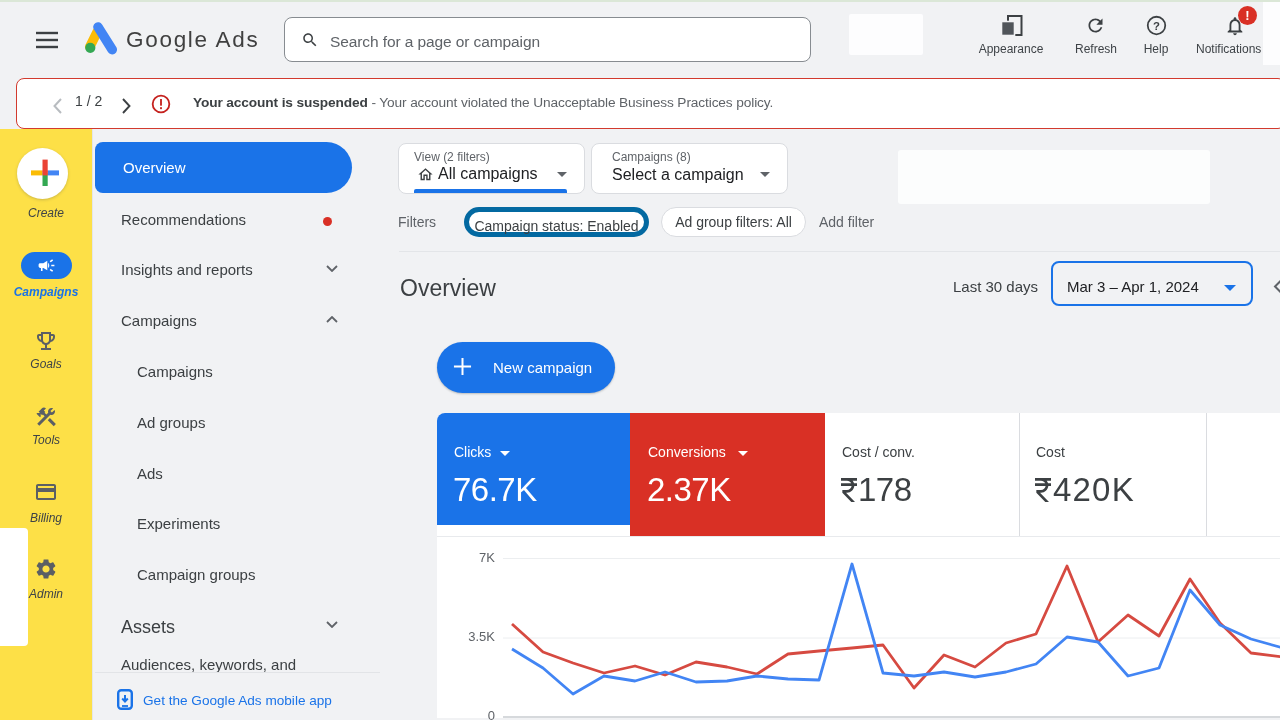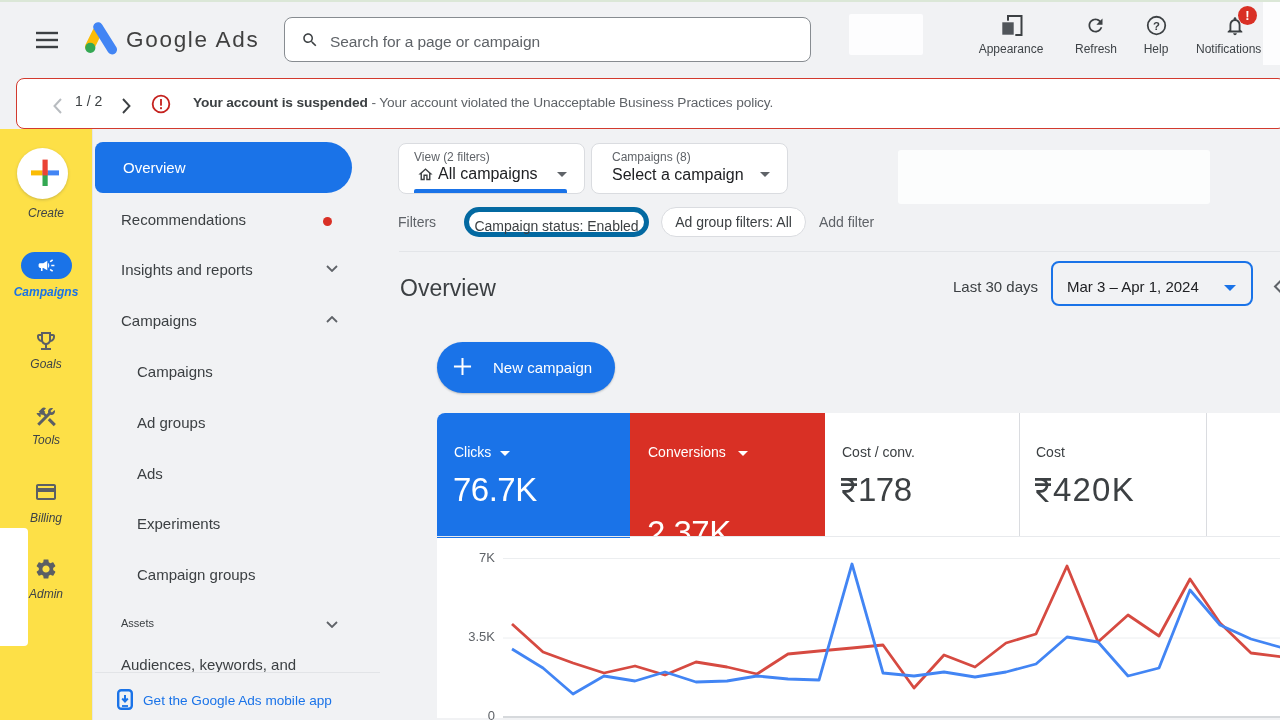--- a/index.html
+++ b/index.html
@@ -131,21 +131,21 @@
     </svg>
   <div class="abs" style="left:28px;top:183px;font-size:15px;color:#3c4043;">Campaigns</div>
   <svg class="abs" style="left:233px;top:187px;" width="12" height="7" viewBox="0 0 12 7">
       <path d="M1 6 L6 1 L11 6" fill="none" stroke="#5f6368" stroke-width="1.8"></path>
     </svg>
   <div class="abs" style="left:44px;top:234px;font-size:15px;color:#3c4043;">Campaigns</div>
   <div class="abs" style="left:44px;top:285px;font-size:15px;color:#3c4043;">Ad groups</div>
   <div class="abs" style="left:44px;top:336px;font-size:15px;color:#3c4043;">Ads</div>
   <div class="abs" style="left:44px;top:386px;font-size:15px;color:#3c4043;">Experiments</div>
   <div class="abs" style="left:44px;top:437px;font-size:15px;color:#3c4043;">Campaign groups</div>
-  <div class="abs" style="left:28px;top:488px;font-size:11px;color:#3c4043;">Assets</div>
+  <div class="abs" style="left:28px;top:488px;font-size:18px;color:#3c4043;">Assets</div>
   <svg class="abs" style="left:233px;top:492px;" width="12" height="7" viewBox="0 0 12 7">
       <path d="M1 1 L6 6 L11 1" fill="none" stroke="#5f6368" stroke-width="1.8"></path>
     </svg>
   <div class="abs" style="left:28px;top:527px;font-size:15px;color:#3c4043;">Audiences, keywords, and</div>
   <div class="abs" style="left:2px;top:543px;width:286px;height:1px;background:#e2e4e7;"></div>
   <svg class="abs" style="left:24px;top:560px;" width="16" height="21" viewBox="0 0 16 21">
     <rect x="1.2" y="1.2" width="13.6" height="18.6" rx="3" fill="none" stroke="#1a73e8" stroke-width="2.4"></rect>
     <path d="M8 6 L8 12 M5.2 9.5 L8 12.6 L10.8 9.5" fill="none" stroke="#1a73e8" stroke-width="2"></path>
     <line x1="5" y1="17" x2="11" y2="17" stroke="#1a73e8" stroke-width="1.8"></line>
   </svg>
@@ -189,29 +189,29 @@
     </svg>
 
   <div class="abs" style="left:57px;top:213px;width:178px;height:51px;background:#1a73e8;border-radius:26px;box-shadow:0 1px 2px rgba(60,64,67,.3);">
     <svg class="abs" style="left:16px;top:15px;" width="19" height="19" viewBox="0 0 20 20">
         <path d="M10 1 L10 19 M1 10 L19 10" stroke="#fff" stroke-width="2.1"></path>
       </svg>
     <div class="abs" style="left:56px;top:17px;font-size:15px;color:#fff;font-weight:500;">New campaign</div>
   </div>
 
   <div class="abs" style="left:57px;top:284px;width:843px;height:305px;background:#fff;border-radius:8px 0 0 0;">
-    <div class="abs" style="left:0;top:0;width:193px;height:125px;background:#1a73e8;border-radius:8px 0 0 0;">
+    <div class="abs" style="left:0;top:0;width:193px;height:112px;background:#1a73e8;border-radius:8px 0 0 0;">
       <div class="abs" style="left:17px;top:31px;font-size:14px;color:#fff;font-weight:500;">Clicks</div>
       <div class="abs" style="left:63px;top:38px;width:0;height:0;border-left:5px solid transparent;border-right:5px solid transparent;border-top:5.5px solid #fff;"></div>
       <div class="abs" style="left:16px;top:58px;font-size:33px;letter-spacing:-0.5px;color:#fff;">76.7K</div>
     </div>
     <div class="abs" style="left:193px;top:0;width:195px;height:123px;background:#d93025;">
       <div class="abs" style="left:18px;top:31px;font-size:14px;color:#fff;font-weight:500;">Conversions</div>
       <div class="abs" style="left:108px;top:38px;width:0;height:0;border-left:5px solid transparent;border-right:5px solid transparent;border-top:5.5px solid #fff;"></div>
-      <div class="abs" style="left:17px;top:58px;font-size:33px;letter-spacing:-0.5px;color:#fff;margin-top:43px;">2.37K</div>
+      <div class="abs" style="left:17px;top:58px;font-size:33px;letter-spacing:-0.5px;color:#fff;">2.37K</div>
     </div>
     <div class="abs" style="left:405px;top:31px;font-size:14px;color:#3c4043;">Cost / conv.</div>
     <svg class="abs" style="left:396px;top:61px;" width="32" height="32" viewBox="0 0 24 24">
         <path fill="#3c4043" d="M13.66 7c-.56-1.18-1.76-2-3.16-2H6V3h12v2h-3.26c.48.58.84 1.26 1.05 2H18v2h-2.02c-.25 2.8-2.61 5-5.48 5h-.73l6.73 7h-2.77L7 14v-2h3.5c1.76 0 3.22-1.3 3.46-3H6V7h7.66z"></path>
       </svg>
       <div class="abs" style="left:421px;top:58px;font-size:33px;letter-spacing:-0.5px;color:#3c4043;">178</div>
     <div class="abs" style="left:599px;top:31px;font-size:14px;color:#3c4043;">Cost</div>
     <svg class="abs" style="left:590px;top:61px;" width="32" height="32" viewBox="0 0 24 24">
         <path fill="#3c4043" d="M13.66 7c-.56-1.18-1.76-2-3.16-2H6V3h12v2h-3.26c.48.58.84 1.26 1.05 2H18v2h-2.02c-.25 2.8-2.61 5-5.48 5h-.73l6.73 7h-2.77L7 14v-2h3.5c1.76 0 3.22-1.3 3.46-3H6V7h7.66z"></path>
       </svg>

